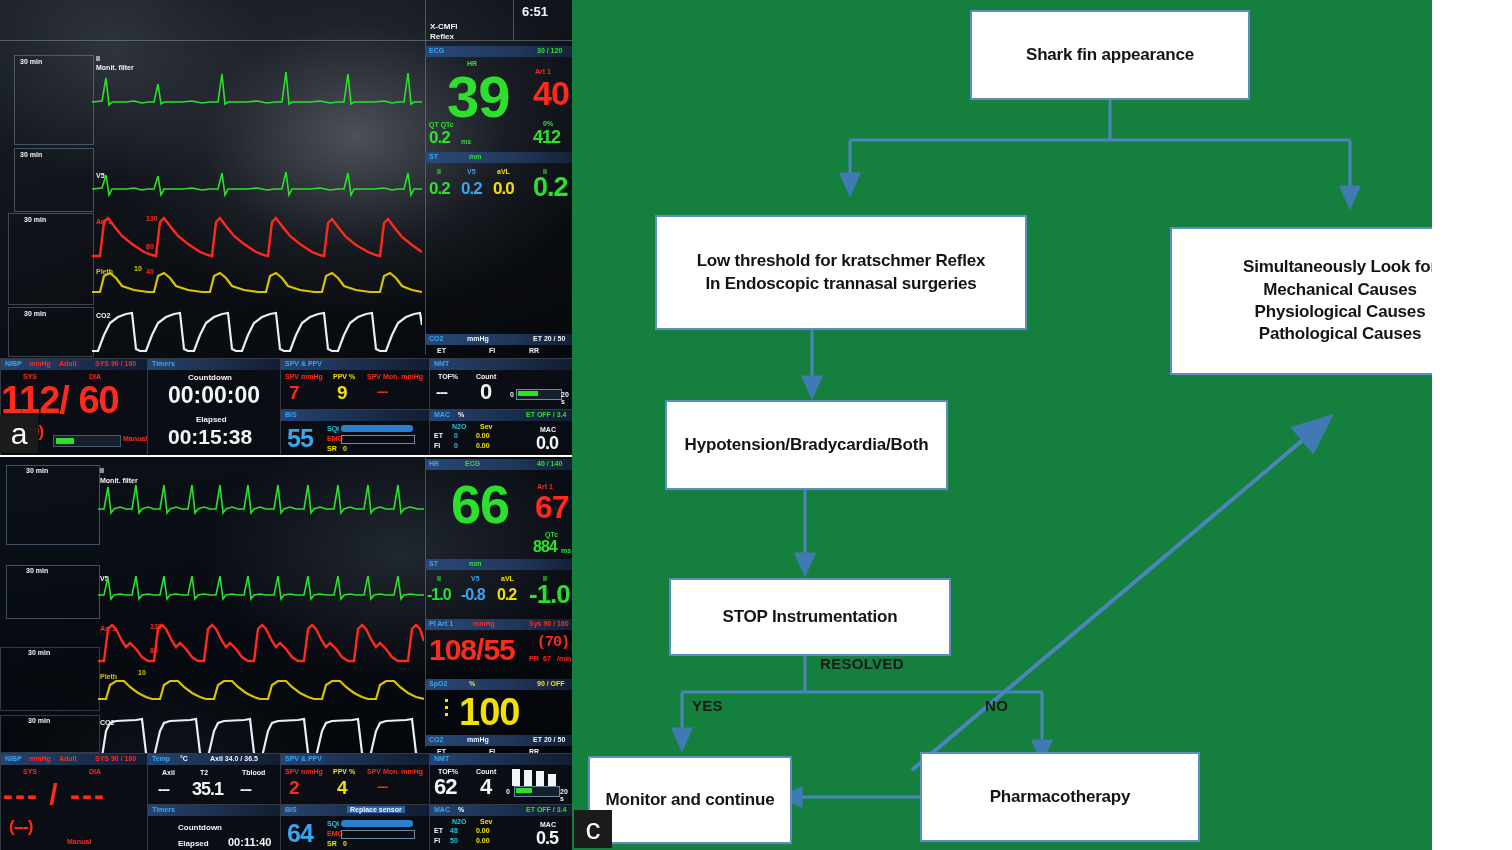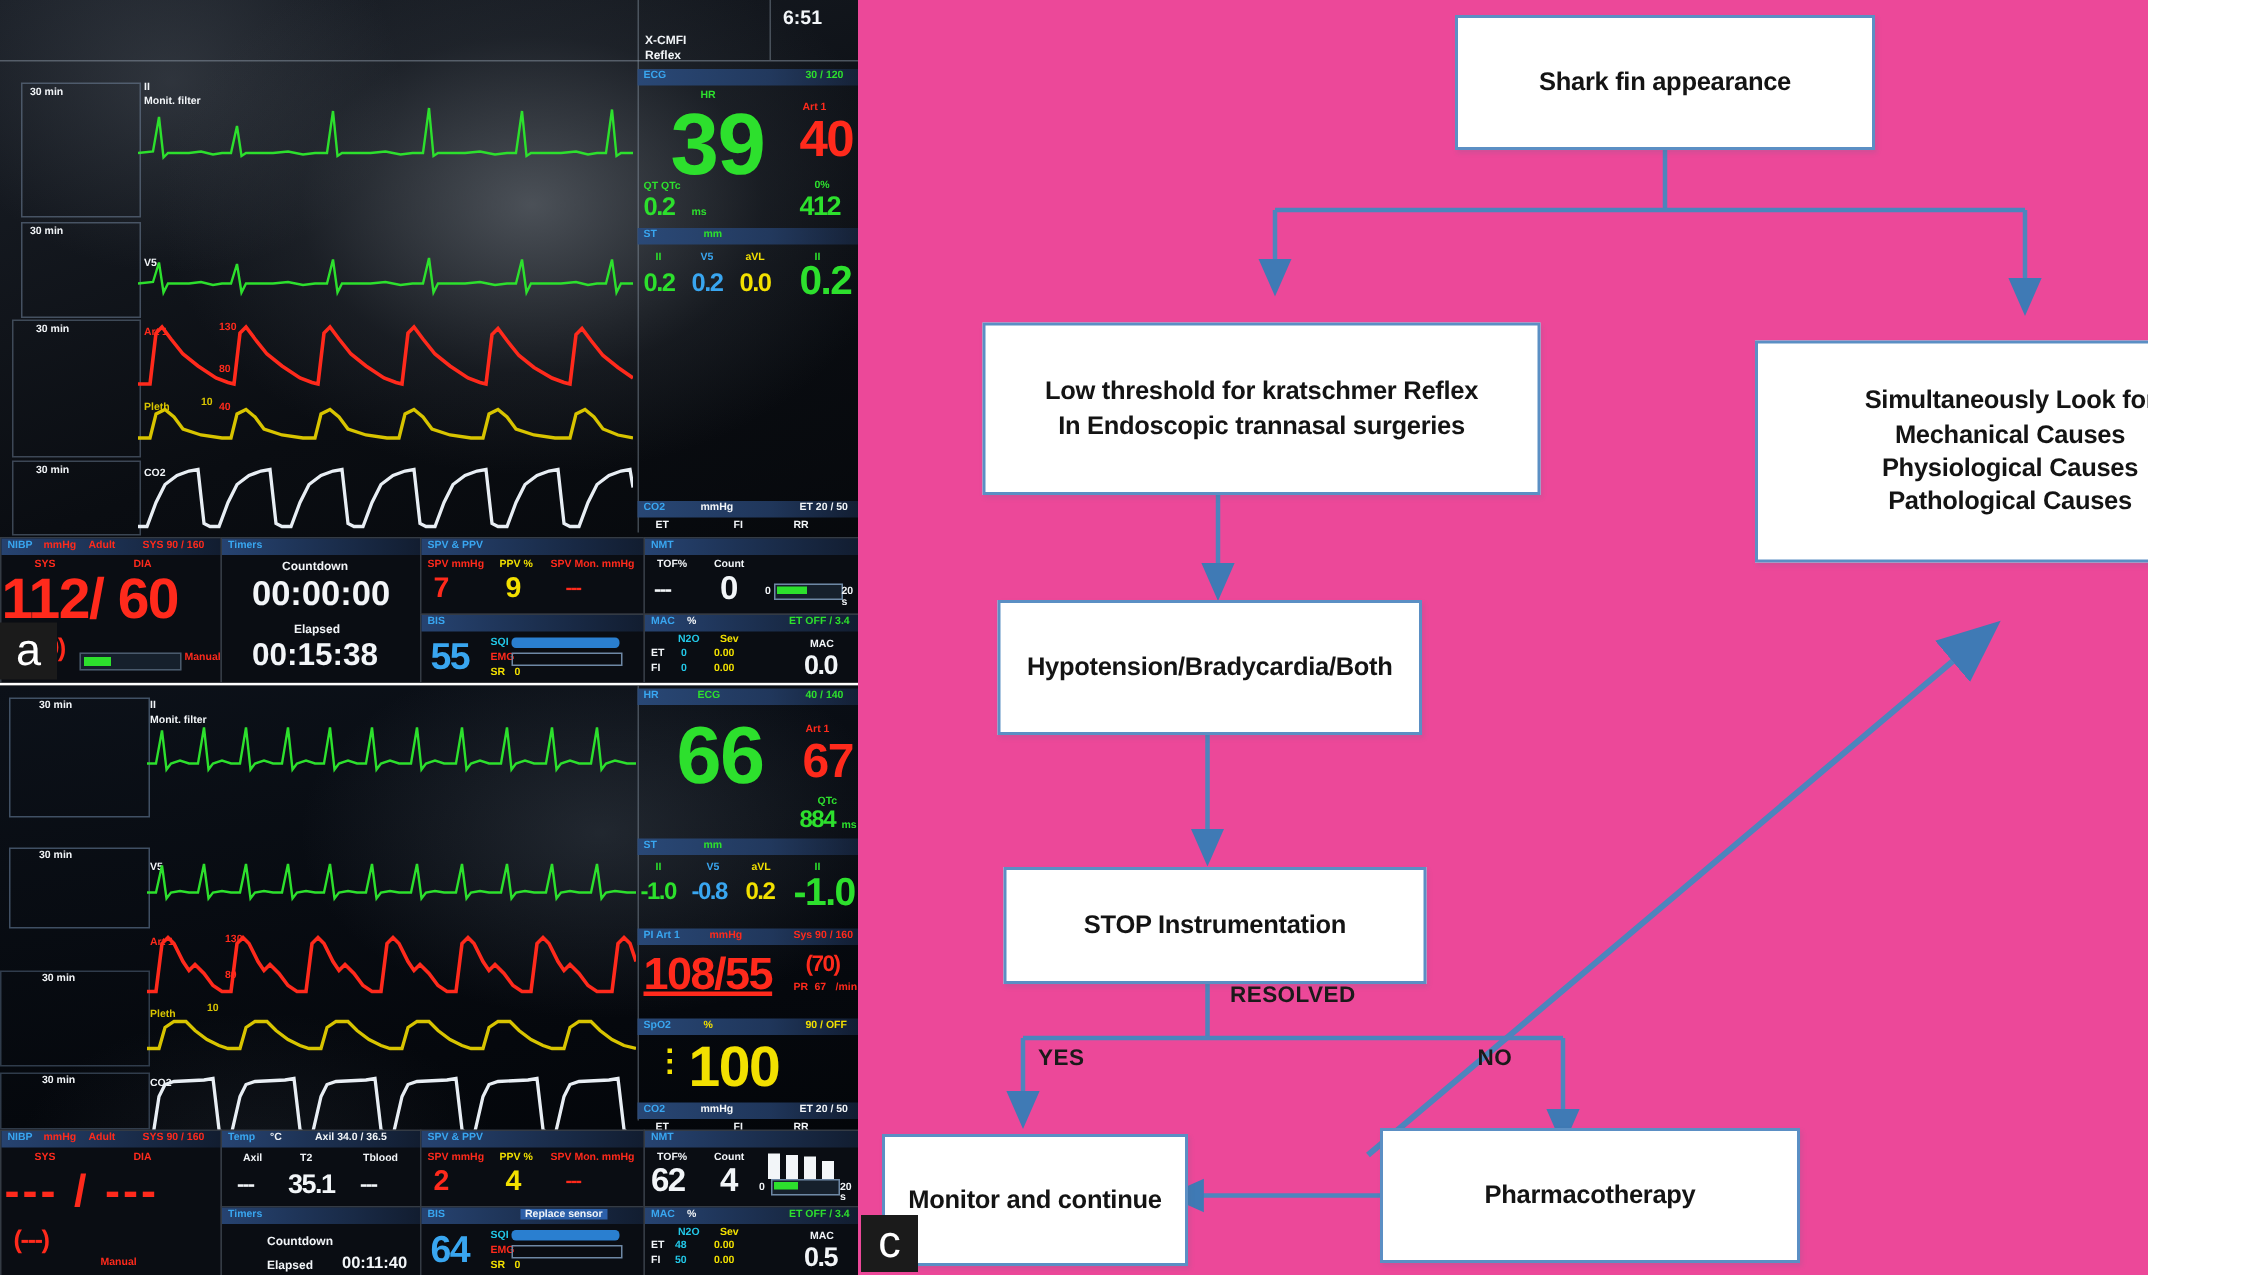--- a/index.html
+++ b/index.html
@@ -19,21 +19,21 @@
   }
 
   
   .panel {
     position: absolute;
     overflow: hidden;
     background: #05070a;
   }
   #panel-a { left: 0px;  top: 0px;   width: 572px; height: 455px; }
   #panel-b { left: 0px;  top: 457px; width: 572px; height: 393px; }
-  #panel-c { left: 572px; top: 0px;  width: 860px; height: 850px; background: #ec4899; }
+  #panel-c { left: 572px; top: 0px;  width: 860px; height: 850px; background: #15803d; }
 
   .panel-label {
     position: absolute;
     background: #1b1b1b;
     color: #ffffff;
     font-family: "Liberation Sans", sans-serif;
     font-size: 30px;
     line-height: 38px;
     width: 38px;
     height: 38px;
@@ -381,22 +381,22 @@
       <div class="big blu" style="left:36px;top:28px;font-size:16px;">-0.8</div>
       <div class="big yel" style="left:72px;top:28px;font-size:16px;">0.2</div>
       <div class="big grn" style="left:104px;top:22px;font-size:26px;">-1.0</div>
     </div>
 
     <div class="numblock" style="left:425px;top:162px;width:147px;height:58px;">
       <div class="blk-hdr"></div>
       <div class="lab blu tiny" style="left:4px;top:1px;">PI Art 1</div>
       <div class="lab red tiny" style="left:48px;top:1px;">mmHg</div>
       <div class="lab red tiny" style="left:104px;top:1px;">Sys 90 / 160</div>
-      <div class="big red" style="left:4px;top:16px;font-size:30px;text-decoration:underline;">108/55</div>
-      <div class="big red" style="left:112px;top:16px;font-size:15px;">(70)</div>
+      <div class="big red" style="left:4px;top:16px;font-size:30px;">108/55</div>
+      <div class="big red" style="left:112px;top:16px;font-size:15px;font-family:Liberation Mono, monospace;">(70)</div>
       <div class="lab red tiny" style="left:104px;top:36px;">PR</div>
       <div class="lab red tiny" style="left:118px;top:36px;">67</div>
       <div class="lab red tiny" style="left:132px;top:36px;">/min</div>
     </div>
 
     <div class="numblock" style="left:425px;top:222px;width:147px;height:54px;">
       <div class="blk-hdr"></div>
       <div class="lab blu tiny" style="left:4px;top:1px;">SpO2</div>
       <div class="lab yel tiny" style="left:44px;top:1px;">%</div>
       <div class="lab yel tiny" style="left:112px;top:1px;">90 / OFF</div>

